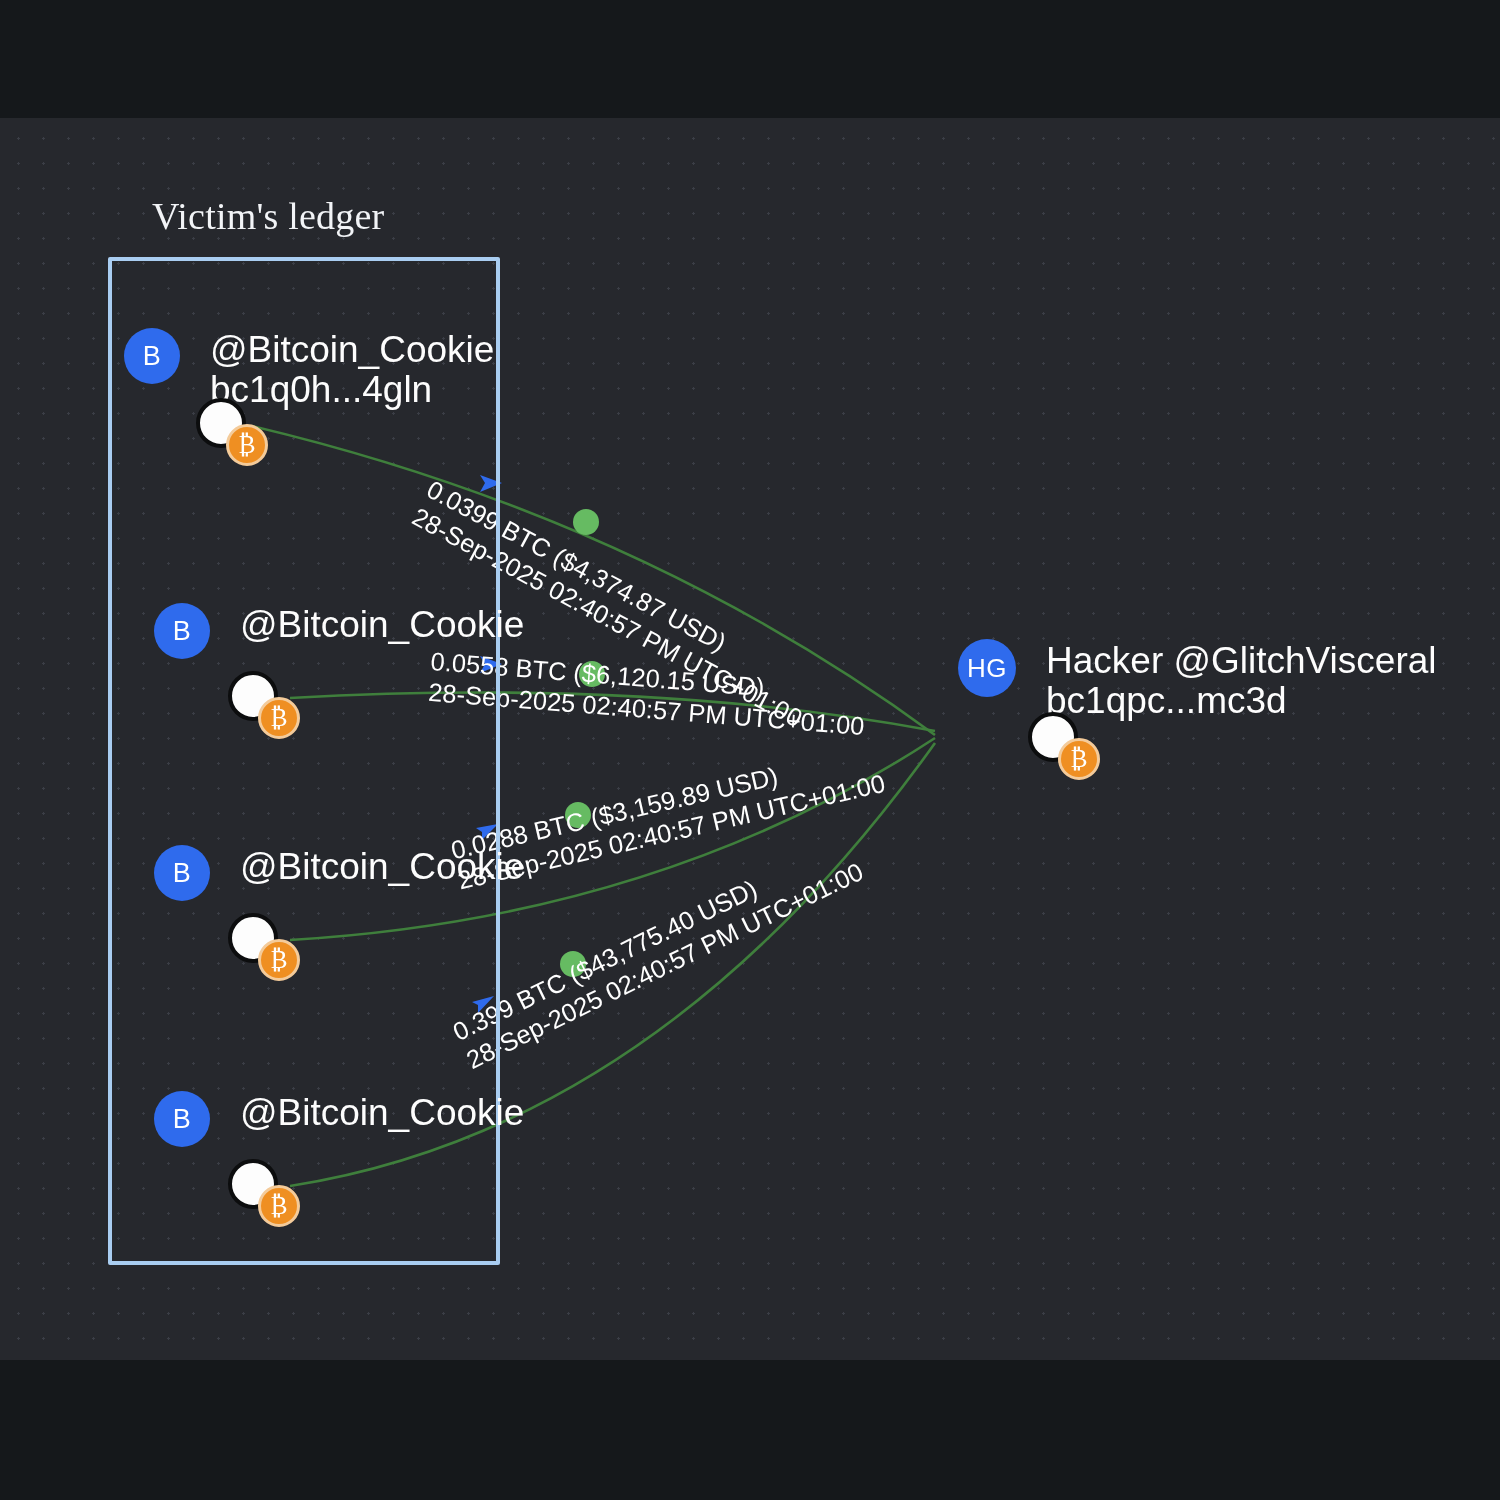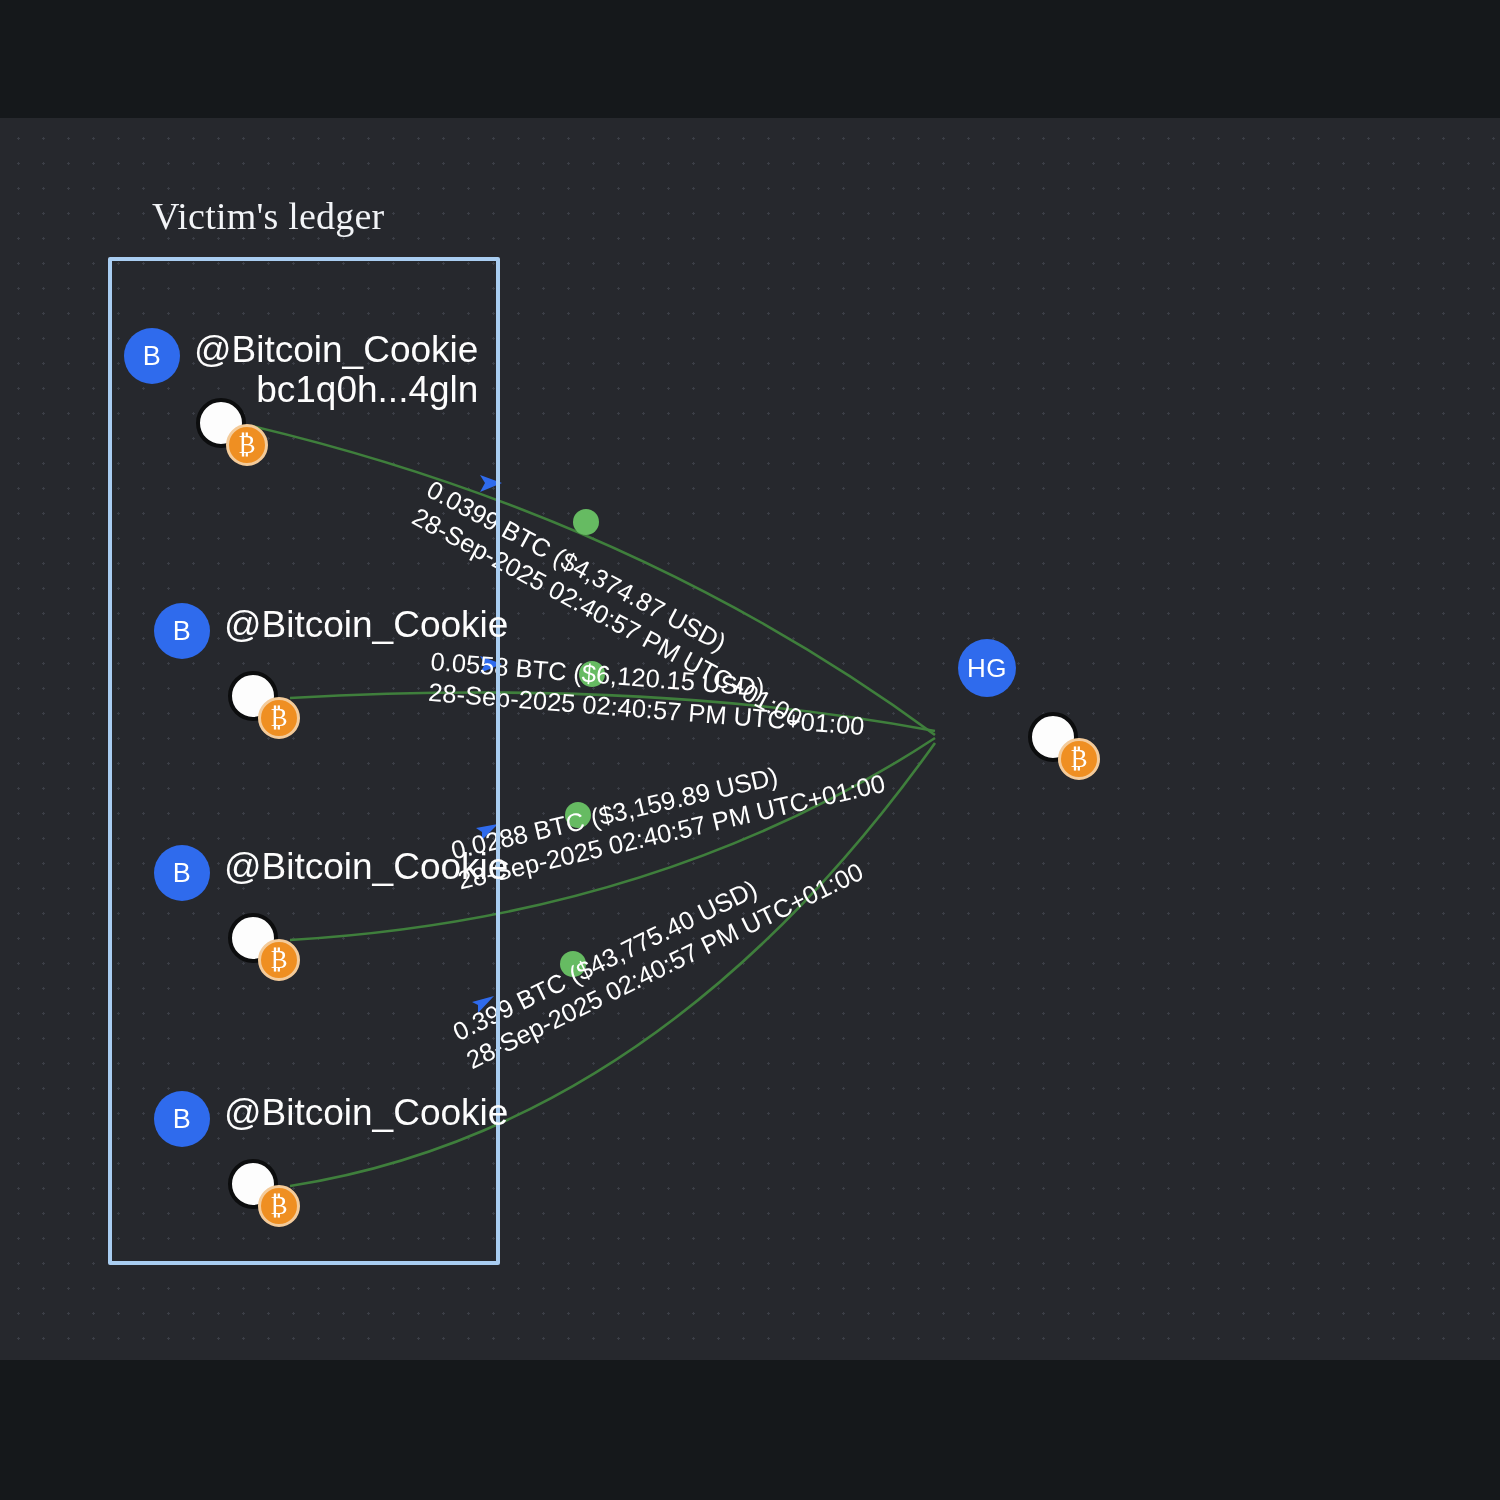--- a/index.html
+++ b/index.html
@@ -30,23 +30,23 @@
   }
 
   
   .acct{position:absolute;display:flex;align-items:flex-start;gap:14px;}
   .avatar{
     width:56px;height:56px;border-radius:50%;background:#2f6bed;
     color:#fff;font-size:27px;display:flex;align-items:center;
     justify-content:center;flex:0 0 auto;letter-spacing:.5px;
   }
   .avatar.hg{width:58px;height:58px;font-size:26px;}
-  .acct-text{display:flex;flex-direction:column;line-height:1.08;padding-top:2px;}
+  .acct-text{display:flex;flex-direction:column;line-height:1.08;padding-top:2px;margin-left:16px;}
   .acct-handle{color:#fdfdfd;font-size:37px;white-space:nowrap;}
-  .acct-addr{color:#fdfdfd;font-size:37px;white-space:nowrap;text-align:right;}
+  .acct-addr{color:#fdfdfd;font-size:37px;white-space:nowrap;}
 
   
   .wallet{position:absolute;width:50px;height:50px;}
   .wallet .disc{
     position:absolute;left:0;top:0;width:50px;height:50px;border-radius:50%;
     background:#fdfdfd;border:4px solid #0c0d0e;box-sizing:border-box;
   }
   .wallet .btc{
     position:absolute;left:30px;top:26px;width:42px;height:42px;border-radius:50%;
     background:#ef8f22;border:3px solid #f4cb9a;box-sizing:border-box;
@@ -153,20 +153,24 @@
         <div class="acct-handle">@Bitcoin_Cookie</div>
       </div>
     </div>
     <div class="wallet" style="left:228px;top:1041px;">
       <div class="disc"></div>
       <div class="btc">₿</div>
     </div>
 
     <div class="acct" style="left:958px;top:521px;">
       <div class="avatar hg">HG</div>
+      <div class="acct-text">
+        <div class="acct-handle">Hacker @GlitchVisceral</div>
+        <div class="acct-addr">bc1qpc...mc3d</div>
+      </div>
     </div>
     <div class="wallet" style="left:1028px;top:594px;">
       <div class="disc"></div>
       <div class="btc">₿</div>
     </div>
 
   </div>
 </div>
 
 </body></html>

